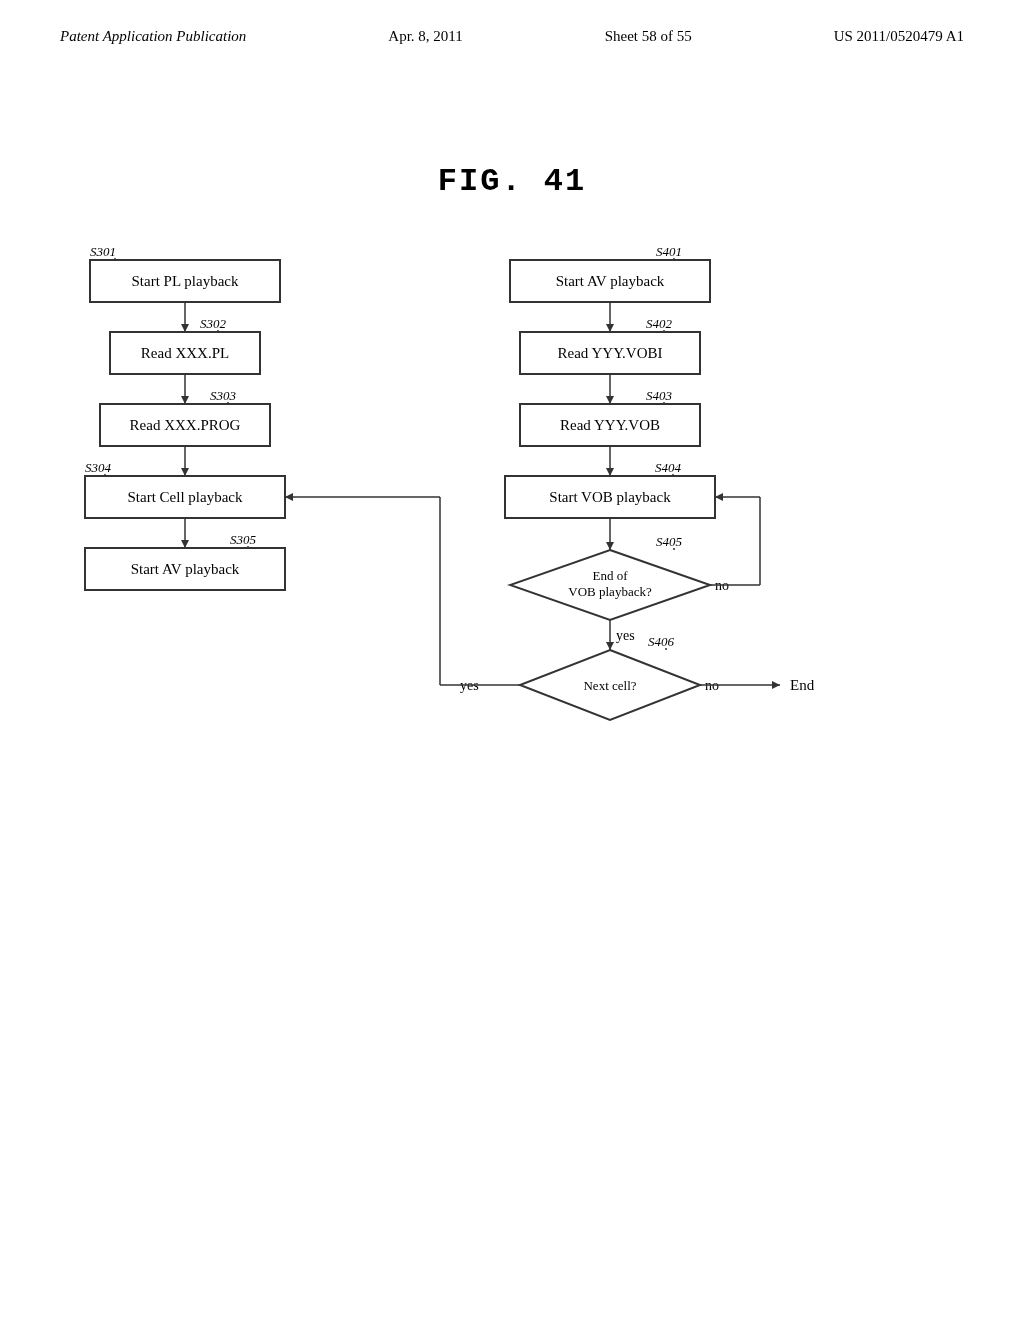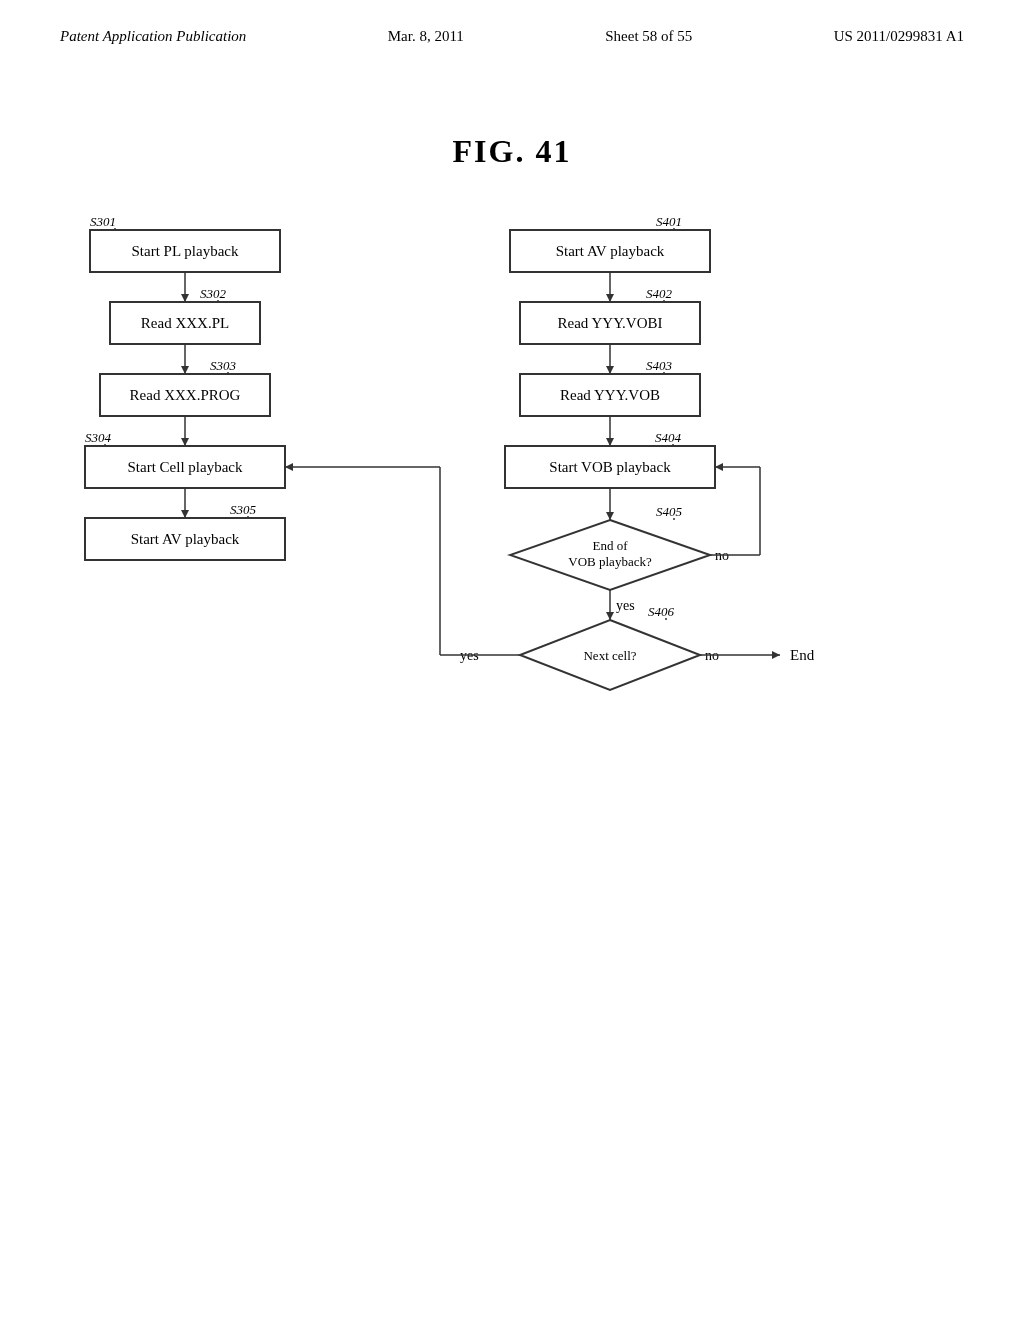--- a/index.html
+++ b/index.html
@@ -20,22 +20,23 @@
     }
 
     .header-left {
       font-style: italic;
     }
 
     .fig-title {
       text-align: center;
       font-size: 32px;
       font-weight: bold;
-      margin-top: 88px;
+      margin-top: 118px;
       letter-spacing: 2px;
+      font-family: Liberation Mono, monospace;
     }
 
     .diagram-area {
       position: relative;
       width: 100%;
       height: 700px;
       margin-top: 30px;
     }
 
     
@@ -45,23 +46,23 @@
       left: 0;
       width: 100%;
       height: 100%;
     }
   </style>
 </head>
 <body>
 
 <div class="header">
   <span class="header-left">Patent Application Publication</span>
-  <span>Mar. 8, 2011</span>
+  <span>Apr. 8, 2011</span>
   <span>Sheet 58 of 55</span>
-  <span>US 2011/0299831 A1</span>
+  <span>US 2011/0520479 A1</span>
 </div>
 
 <div class="fig-title">FIG. 41</div>
 
 <div class="diagram-area">
   <svg class="diagram-svg" viewBox="0 0 1024 700" xmlns="http://www.w3.org/2000/svg">
 
     <rect x="90" y="30" width="190" height="42" fill="white" stroke="#333" stroke-width="2"></rect>
     <text x="185" y="56" text-anchor="middle" font-size="15" font-family="Times New Roman">Start PL playback</text>
 

